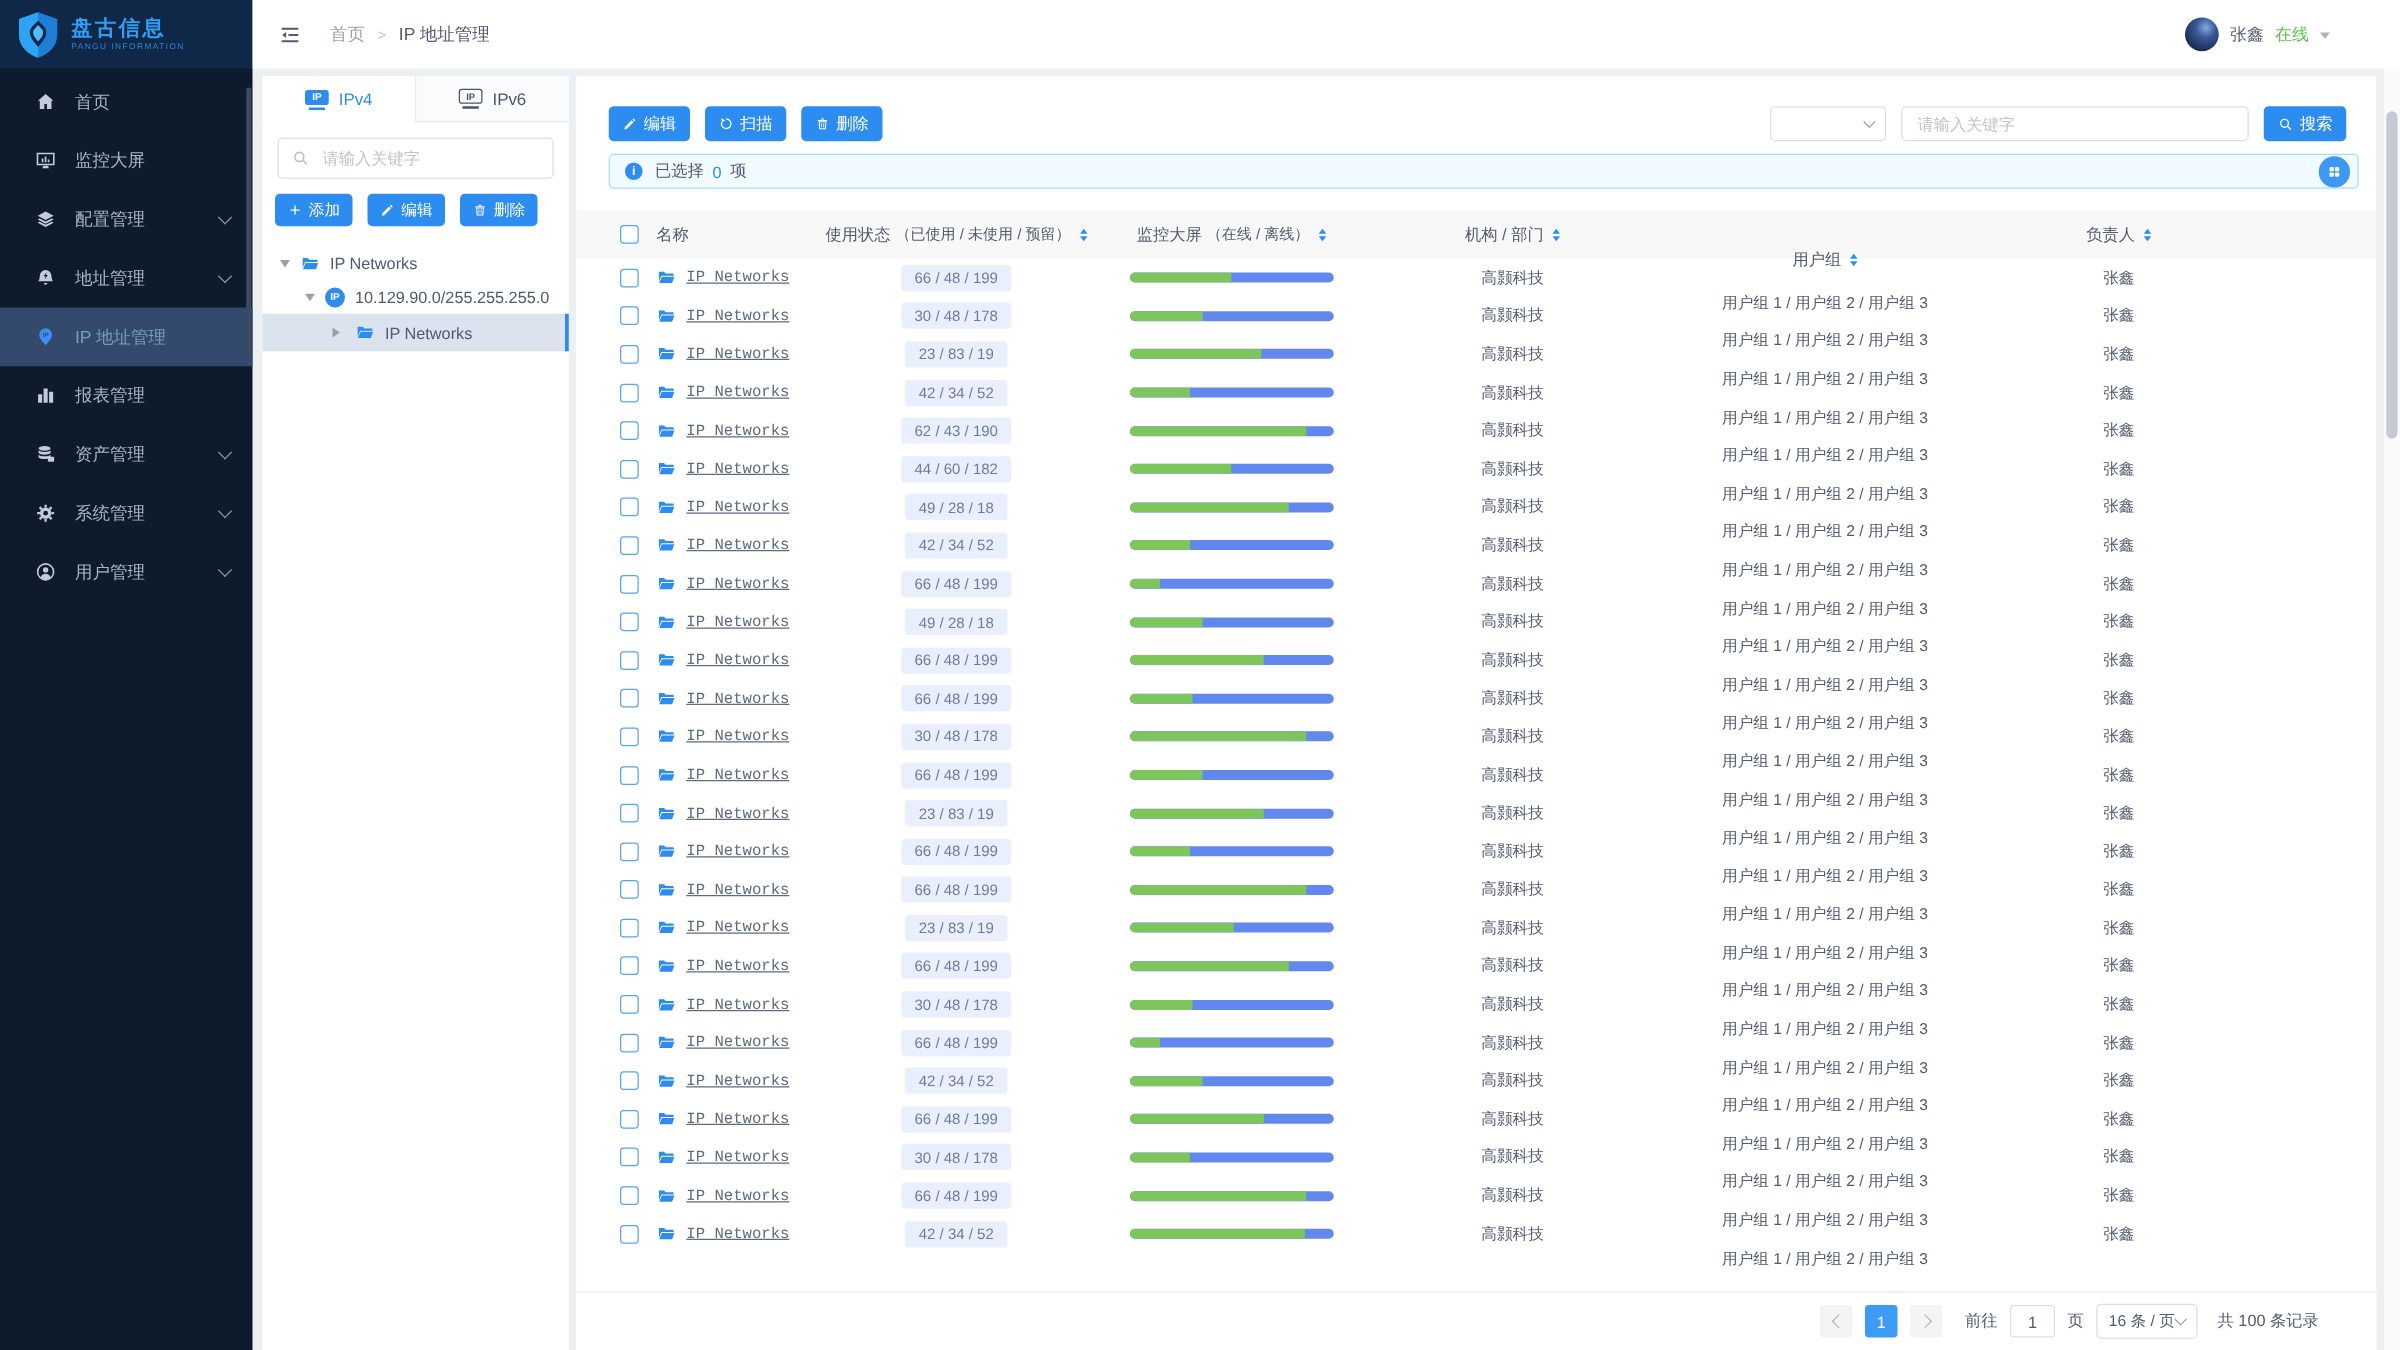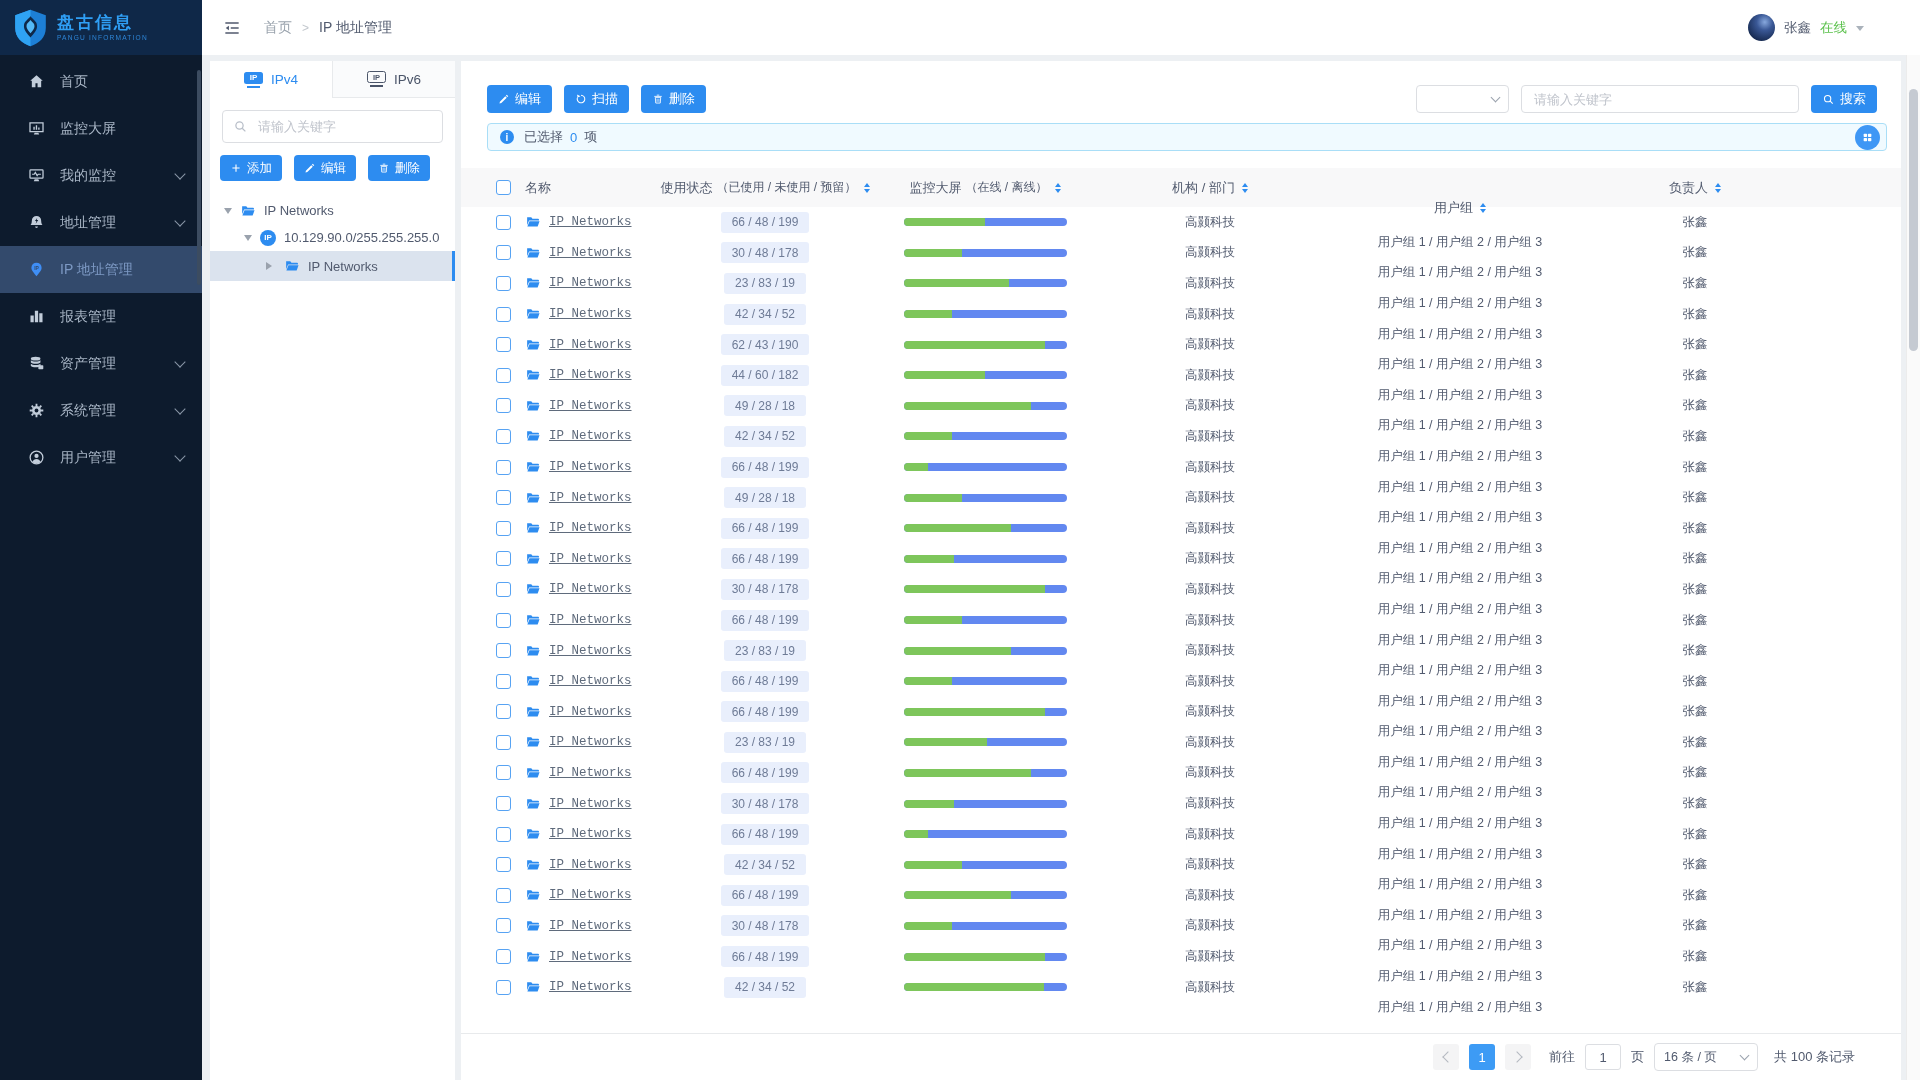--- a/index.html
+++ b/index.html
@@ -110,21 +110,21 @@
   .obar-green{display:block;height:100%;background:#7ec65b;}
 
   .pagerbar{position:absolute;left:0;right:0;bottom:0;height:46px;border-top:1px solid #e8eaec;display:flex;align-items:center;justify-content:flex-end;padding-right:46px;gap:10px;font-size:13px;color:#515a6e;background:#fff;}
   .pg-btn{width:26px;height:26px;border-radius:3px;background:#f4f4f5;display:flex;align-items:center;justify-content:center;cursor:pointer;border:0;}
   .pg-cur{width:26px;height:26px;border-radius:3px;background:#3d9bf5;color:#fff;display:flex;align-items:center;justify-content:center;font-size:13px;cursor:pointer;border:0;}
   .chev{width:7px;height:7px;border-left:1.6px solid #b3b8bf;border-bottom:1.6px solid #b3b8bf;display:block;}
   .chev-left{transform:rotate(45deg);margin-left:3px;}
   .chev-right{transform:rotate(-135deg);margin-right:3px;}
   .pg-goto-label{margin-left:8px;}
   .pg-goto-input{width:36px;height:26px;border:1px solid #dcdee2;border-radius:3px;text-align:center;font-size:13px;color:#515a6e;outline:0;font-family:inherit;box-sizing:border-box;}
-  .pg-size{width:104px;height:28px;justify-content:space-between;}
+  .pg-size{width:81px;height:28px;justify-content:space-between;}
   .pg-total{margin-left:6px;}
 
   .page-scroll{position:absolute;right:0;top:55px;bottom:0;width:14px;background:#fafafa;border-left:1px solid #ececec;box-sizing:border-box;}
   .page-thumb{position:absolute;left:2px;right:2px;top:34px;height:262px;background:#c5cad2;border-radius:5px;}
 </style>
 </head>
 <body>
 
 <div class="stage">
 
@@ -158,26 +158,26 @@
               <path d="M2.8 4h18.4v12.4H2.8z" fill="none" stroke="currentColor" stroke-width="1.8"></path>
               <path d="M7.6 9.6h1.9v4.3H7.6zM11 7.4h1.9v6.5H11zM14.4 10.6h1.9v3.3h-1.9z"></path>
               <path d="M9.4 17.9h5.2l1.2 2.6H8.2z"></path>
             </svg>
           </span>
           <span class="mi-label">监控大屏</span>
         </div>
         <div class="menu-item">
           <span class="ico mi-ico">
             <svg viewBox="0 0 24 24">
-              <rect x="2.8" y="4.2" width="18.4" height="11.6" rx="1" fill="none" stroke="currentColor" stroke-width="1.8"></rect>
-              <path d="M5.8 10.2h3l1.5-2.6 2.6 4.6 1.5-2h3.8" fill="none" stroke="currentColor" stroke-width="1.6"></path>
-              <path d="M9.4 17.4h5.2l1.2 2.6H8.2z"></path>
-            </svg>
-          </span>
-          <span class="mi-label">我的监控</span>
+              <path d="M12 3.2 21 8l-9 4.8L3 8z"></path>
+              <path d="m5.2 10.9-2.2 1.2 9 4.8 9-4.8-2.2-1.2-6.8 3.6z"></path>
+              <path d="m5.2 14.6-2.2 1.2 9 4.8 9-4.8-2.2-1.2-6.8 3.6z"></path>
+            </svg>
+          </span>
+          <span class="mi-label">配置管理</span>
           <i class="mi-caret"></i>
         </div>
         <div class="menu-item">
           <span class="ico mi-ico">
             <svg viewBox="0 0 24 24">
               <path d="M12 2.8a6.6 6.6 0 0 1 6.6 6.6c0 3.3.9 5.1 1.9 6.2H3.5c1-1.1 1.9-2.9 1.9-6.2A6.6 6.6 0 0 1 12 2.8z"></path>
               <path d="M10 17.6h4a2 2 0 0 1-4 0z"></path>
               <path d="M13 5.6 9.8 10h2.1l-1 3.6 3.6-5h-2.2z" fill="#0d1b2d"></path>
             </svg>
           </span>

